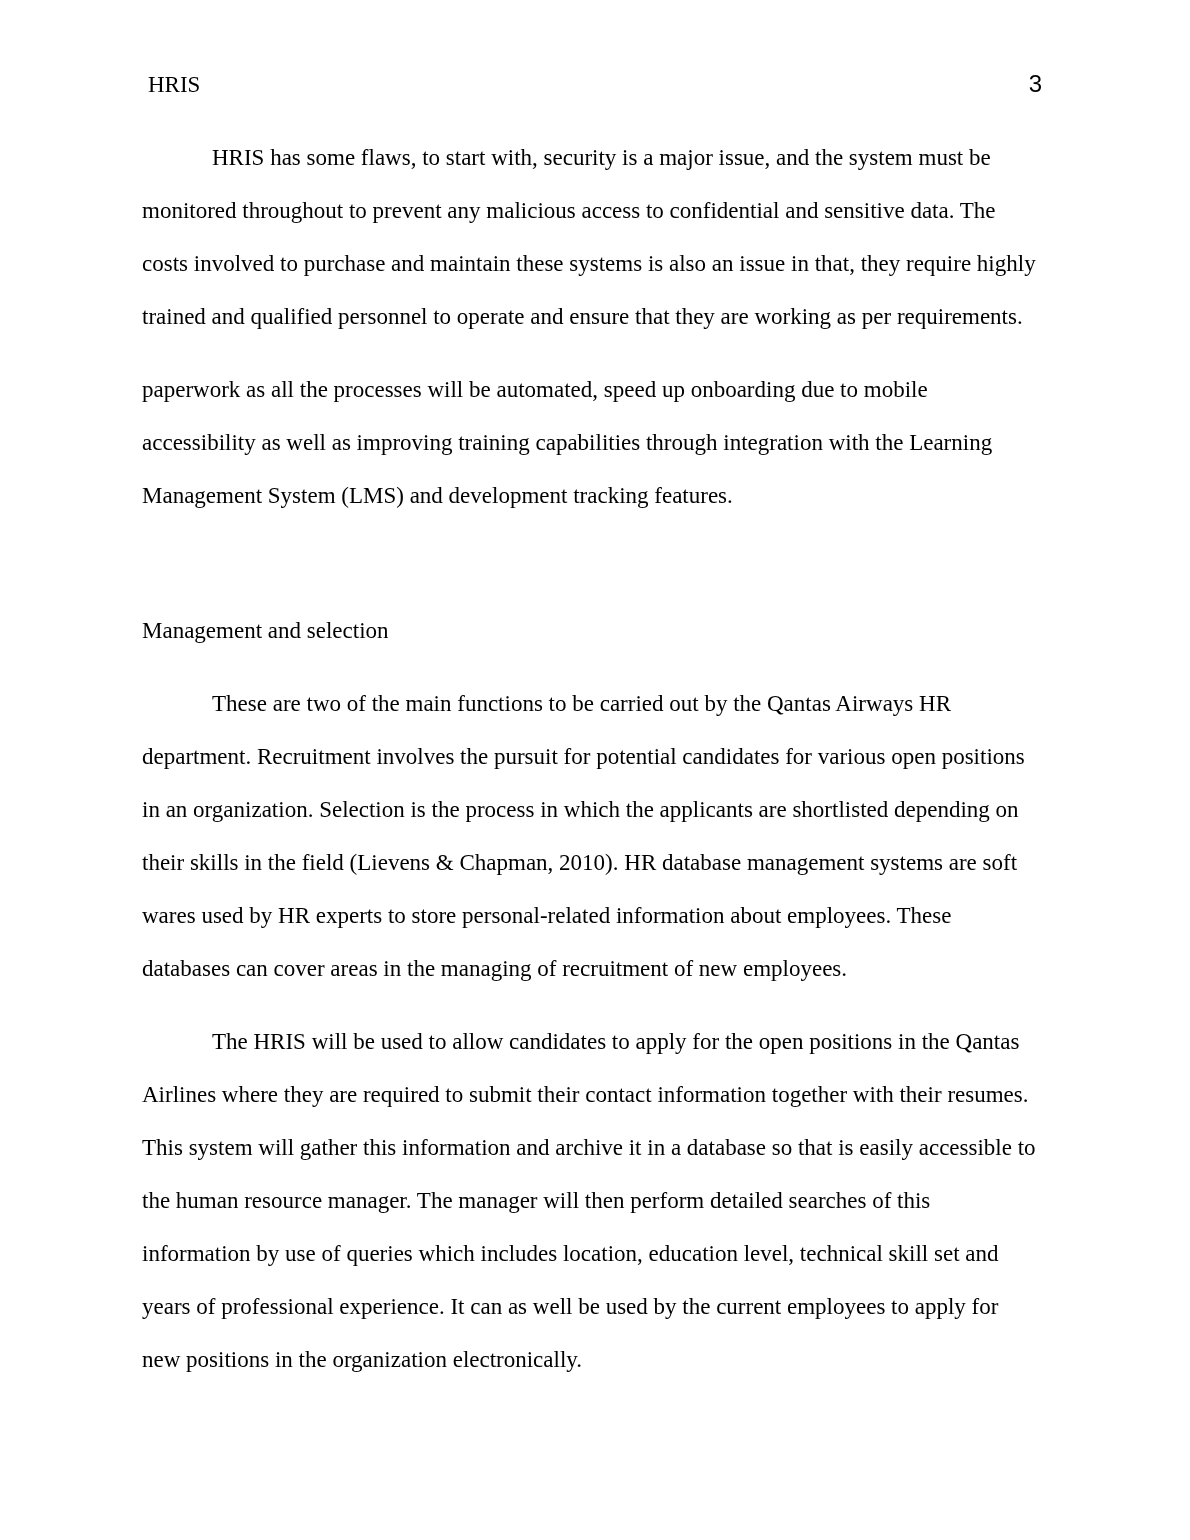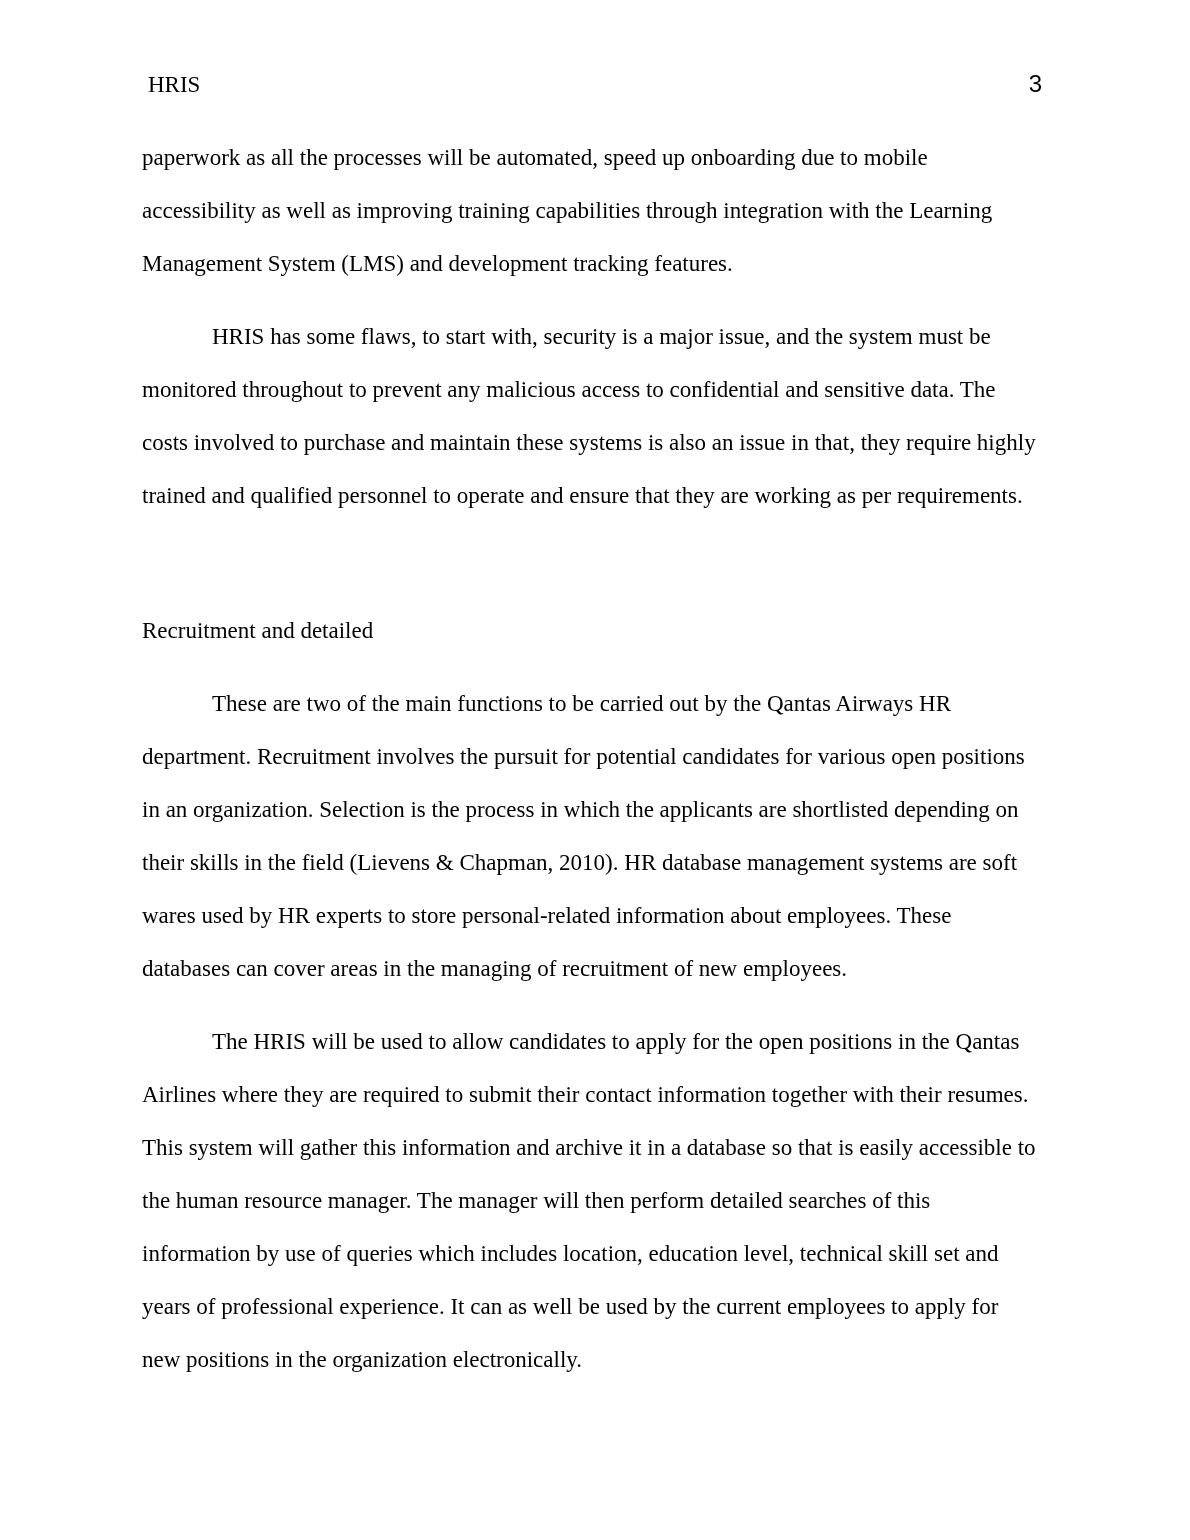--- a/index.html
+++ b/index.html
@@ -58,29 +58,29 @@
 </style>
 </head>
 <body>
 
 <div class="page">
   <div class="doc-header">
     <span class="running-head">HRIS</span>
     <span class="page-number">3</span>
   </div>
   <div class="doc-body">
-      <p class="doc-paragraph">paperwork as all the processes will be automated, speed up onboarding due to mobile
-accessibility as well as improving training capabilities through integration with the Learning
-Management System (LMS) and development tracking features.</p>
       <p class="doc-paragraph indent">HRIS has some flaws, to start with, security is a major issue, and the system must be
 monitored throughout to prevent any malicious access to confidential and sensitive data. The
 costs involved to purchase and maintain these systems is also an issue in that, they require highly
 trained and qualified personnel to operate and ensure that they are working as per requirements.</p>
+      <p class="doc-paragraph">paperwork as all the processes will be automated, speed up onboarding due to mobile
+accessibility as well as improving training capabilities through integration with the Learning
+Management System (LMS) and development tracking features.</p>
       <div class="para-spacer"></div>
-      <h2 class="doc-heading">Recruitment and detailed</h2>
+      <h2 class="doc-heading">Management and selection</h2>
       <p class="doc-paragraph indent">These are two of the main functions to be carried out by the Qantas Airways HR
 department. Recruitment involves the pursuit for potential candidates for various open positions
 in an organization. Selection is the process in which the applicants are shortlisted depending on
 their skills in the field (Lievens &amp; Chapman, 2010). HR database management systems are soft
 wares used by HR experts to store personal-related information about employees. These
 databases can cover areas in the managing of recruitment of new employees.</p>
       <p class="doc-paragraph indent">The HRIS will be used to allow candidates to apply for the open positions in the Qantas
 Airlines where they are required to submit their contact information together with their resumes.
 This system will gather this information and archive it in a database so that is easily accessible to
 the human resource manager. The manager will then perform detailed searches of this

